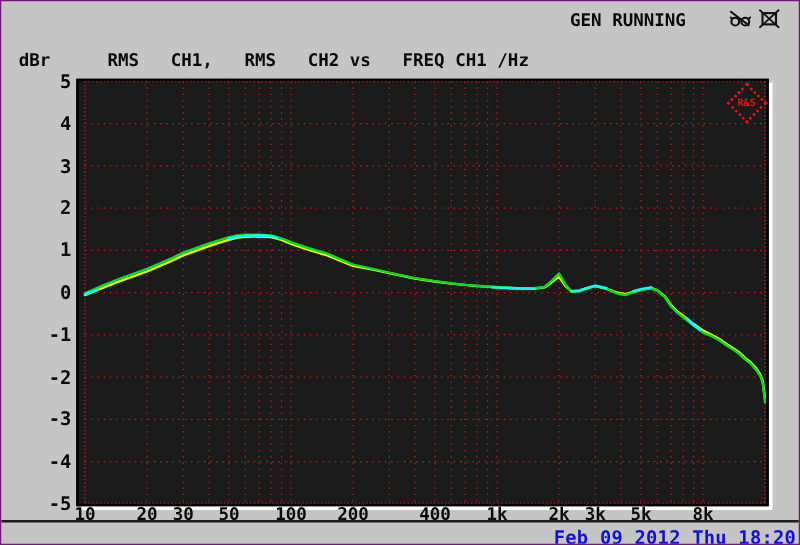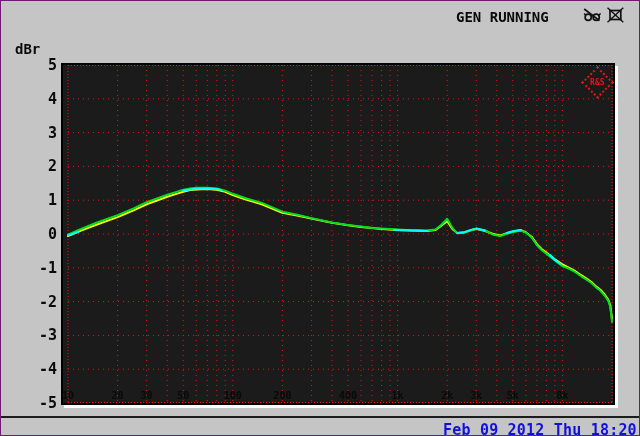--- a/index.html
+++ b/index.html
@@ -19,21 +19,21 @@
     box-shadow:3px 3px 0 0 #ffffff;
   }
   .plot svg{position:absolute;left:0;top:0;display:block;}
   .rs-logo{
     position:absolute;left:523px;top:6px;width:19px;height:19px;
     border:2px dotted #ee1111;transform:rotate(45deg);
     display:flex;align-items:center;justify-content:center;
   }
   .rs-logo span{transform:rotate(-45deg);font-size:8px;color:#ee1111;font-family:"DejaVu Sans Mono",monospace;font-weight:bold;}
   .ytick{position:absolute;left:10px;width:46px;text-align:right;font-size:15px;line-height:16px;}
-  .xtick{position:absolute;top:388px;font-size:10px;line-height:14px;transform:translateX(-50%);white-space:pre;}
+  .xtick{position:absolute;top:404px;font-size:14px;line-height:14px;transform:translateX(-50%);white-space:pre;}
   .divider{position:absolute;left:0;top:415px;width:640px;height:2px;background:#1c1c1c;}
   .watermark{
     position:absolute;left:2px;top:418px;font-family:"Liberation Sans",sans-serif;
     font-style:italic;font-weight:bold;font-size:13.5px;color:#a8a8a8;
     text-shadow:1px 1px 0 #ffffff,-1px -1px 0 #8a8a8a;z-index:5;
   }
   .datetime{position:absolute;left:442px;top:420px;font-size:15px;color:#1111dd;white-space:pre;letter-spacing:0.2px;}
 </style>
 </head>
 <body>
@@ -56,20 +56,21 @@
     <span>
       <svg width="19" height="16" viewBox="0 0 19 16">
         <rect x="4" y="3.5" width="10.8" height="9" fill="none" stroke="#111" stroke-width="1.7"></rect>
         <line x1="1.5" y1="0.8" x2="17.3" y2="15.2" stroke="#111" stroke-width="1.4"></line>
         <line x1="17.3" y1="0.8" x2="1.5" y2="15.2" stroke="#111" stroke-width="1.4"></line>
       </svg>
     </span>
   </div>
 
   <div class="hdr-unit">dBr</div>
+  <div class="hdr-trace">RMS   CH1,   RMS   CH2 vs   FREQ CH1 /Hz</div>
 
   <div class="plot" style="background: rgb(27, 27, 27);">
     <svg id="plotsvg" width="550" height="338">
         <line x1="5" y1="0" x2="5" y2="338" stroke="#ee1111" stroke-width="1" stroke-dasharray="1 2"></line>
         <line x1="54.60885476845431" y1="0" x2="54.60885476845431" y2="338" stroke="#ee1111" stroke-width="1" stroke-dasharray="1 4"></line>
         <line x1="83.62817451172197" y1="0" x2="83.62817451172197" y2="338" stroke="#ee1111" stroke-width="1" stroke-dasharray="1 4"></line>
         <line x1="104.21770953690861" y1="0" x2="104.21770953690861" y2="338" stroke="#ee1111" stroke-width="1" stroke-dasharray="1 4"></line>
         <line x1="120.18819364206091" y1="0" x2="120.18819364206091" y2="338" stroke="#ee1111" stroke-width="1" stroke-dasharray="1 4"></line>
         <line x1="133.23702928017627" y1="0" x2="133.23702928017627" y2="338" stroke="#ee1111" stroke-width="1" stroke-dasharray="1 4"></line>
         <line x1="144.26966261186104" y1="0" x2="144.26966261186104" y2="338" stroke="#ee1111" stroke-width="1" stroke-dasharray="1 4"></line>

